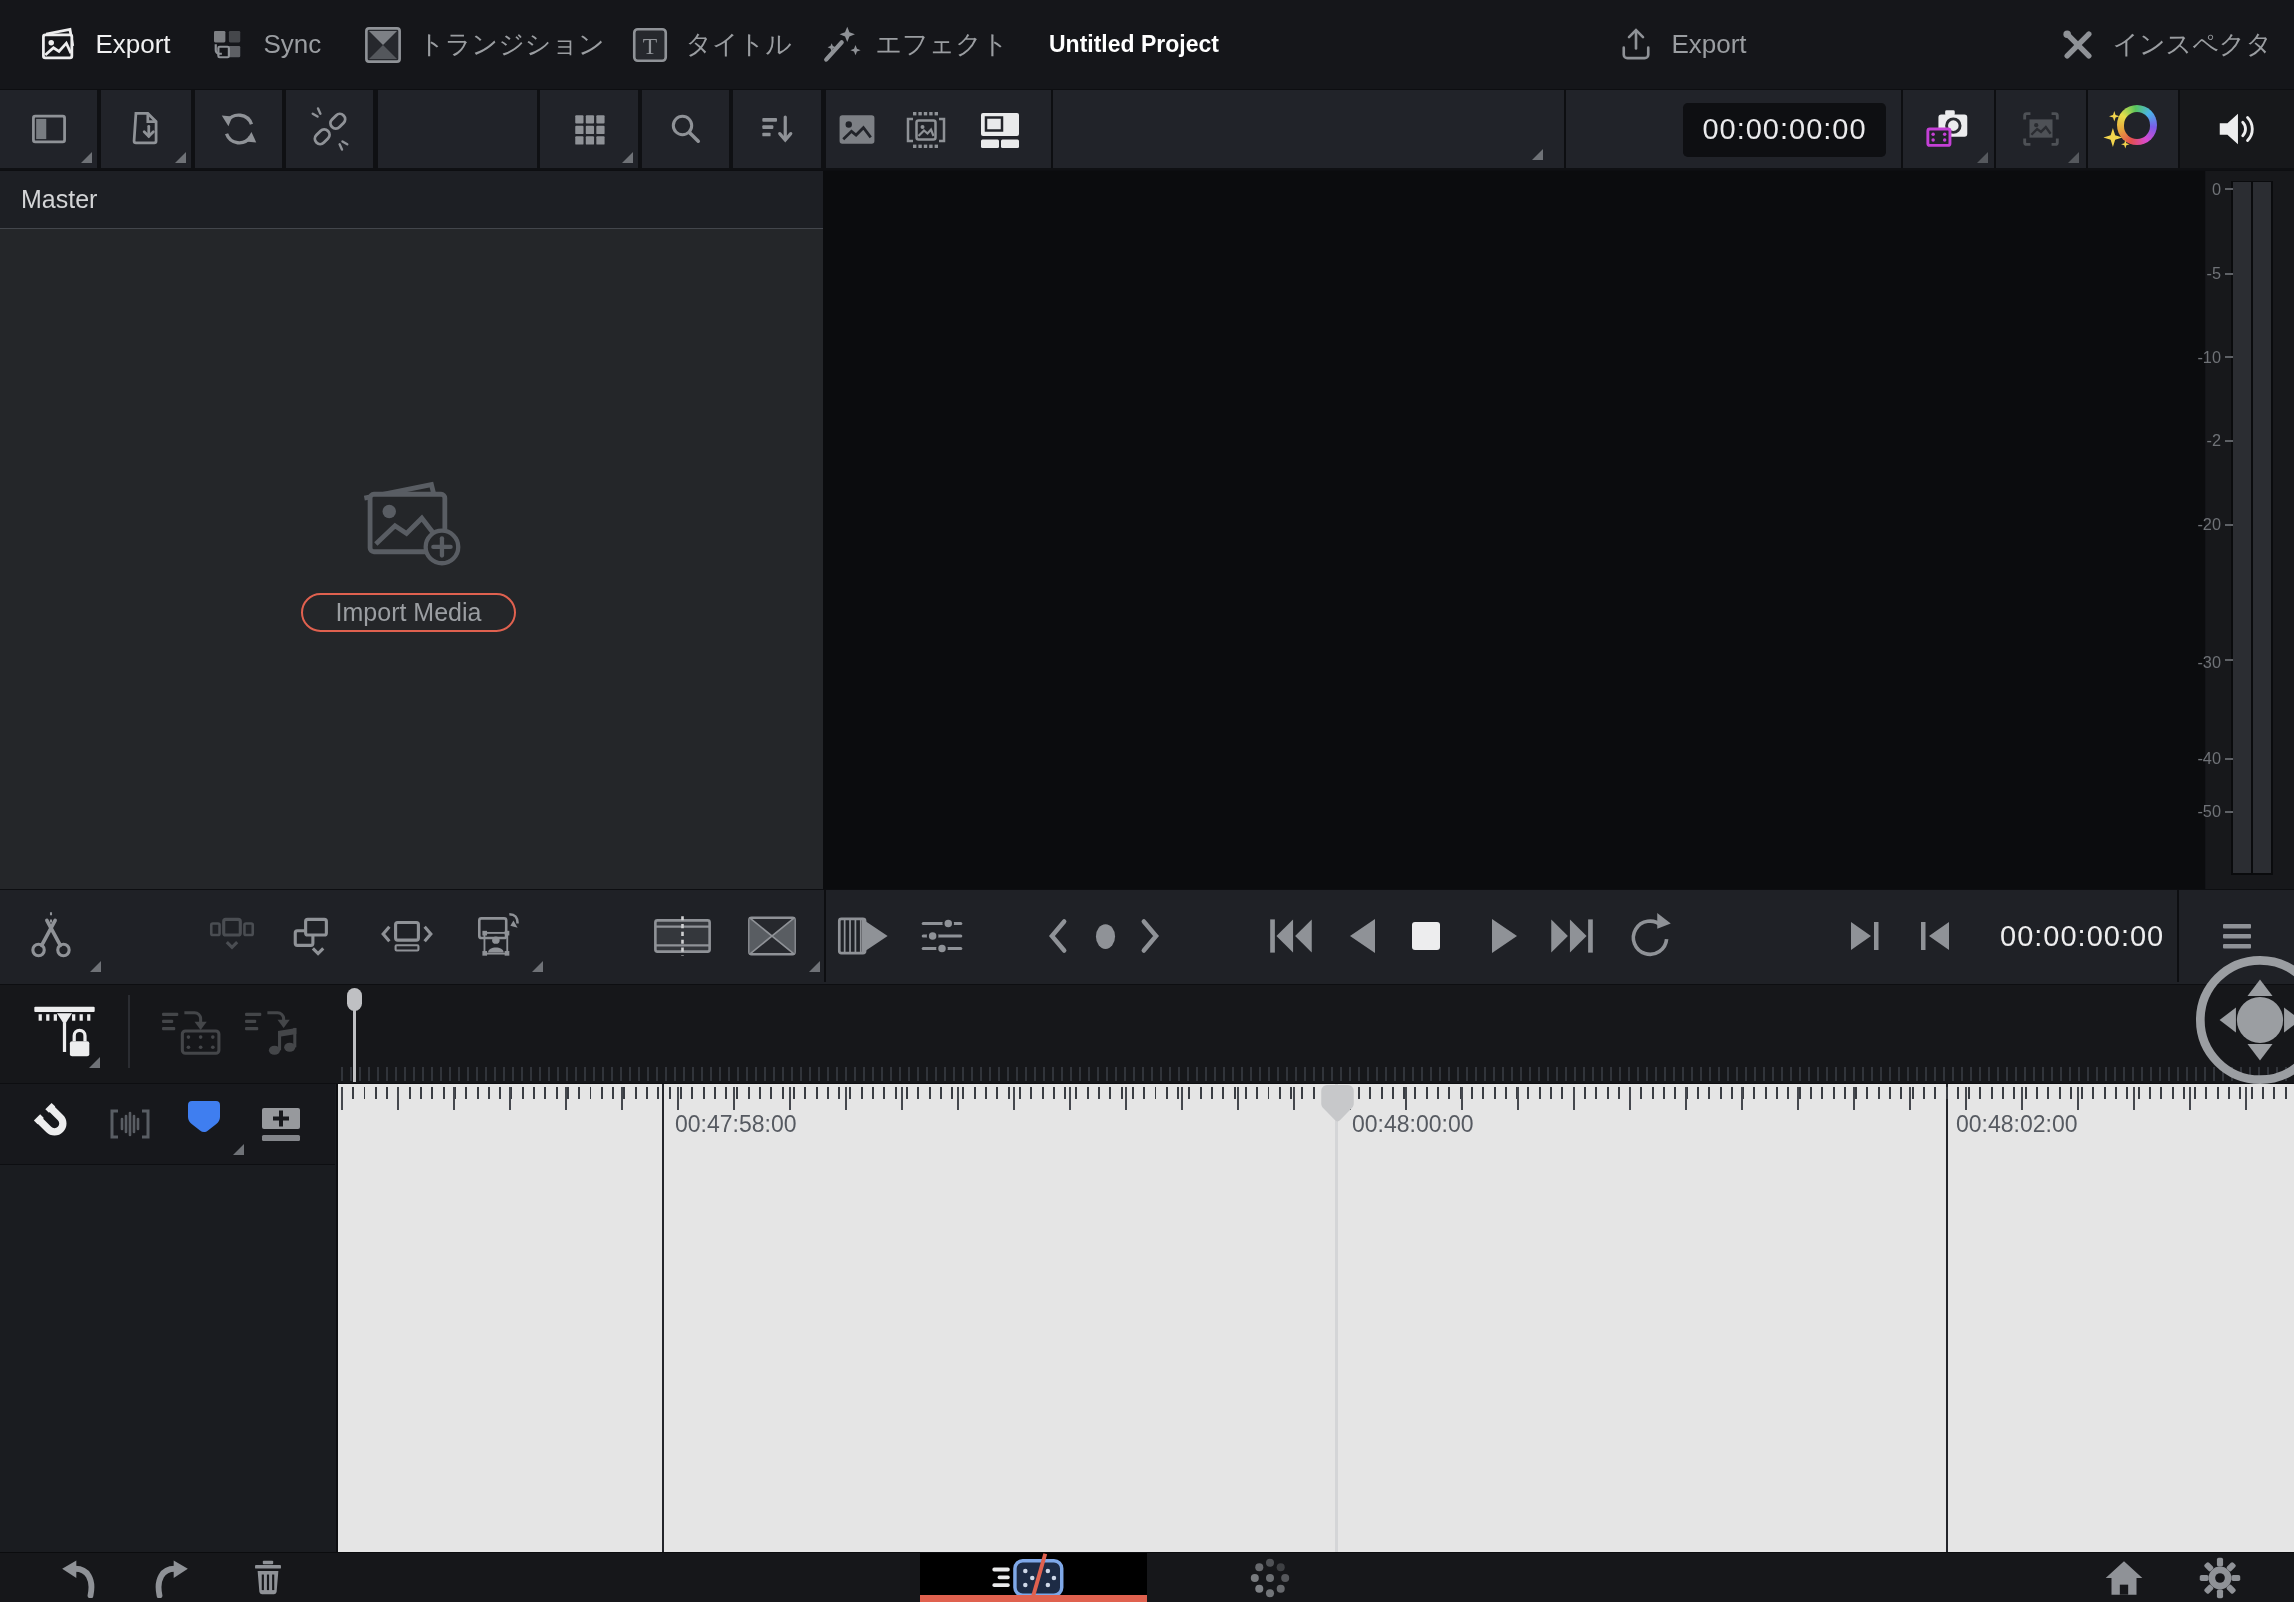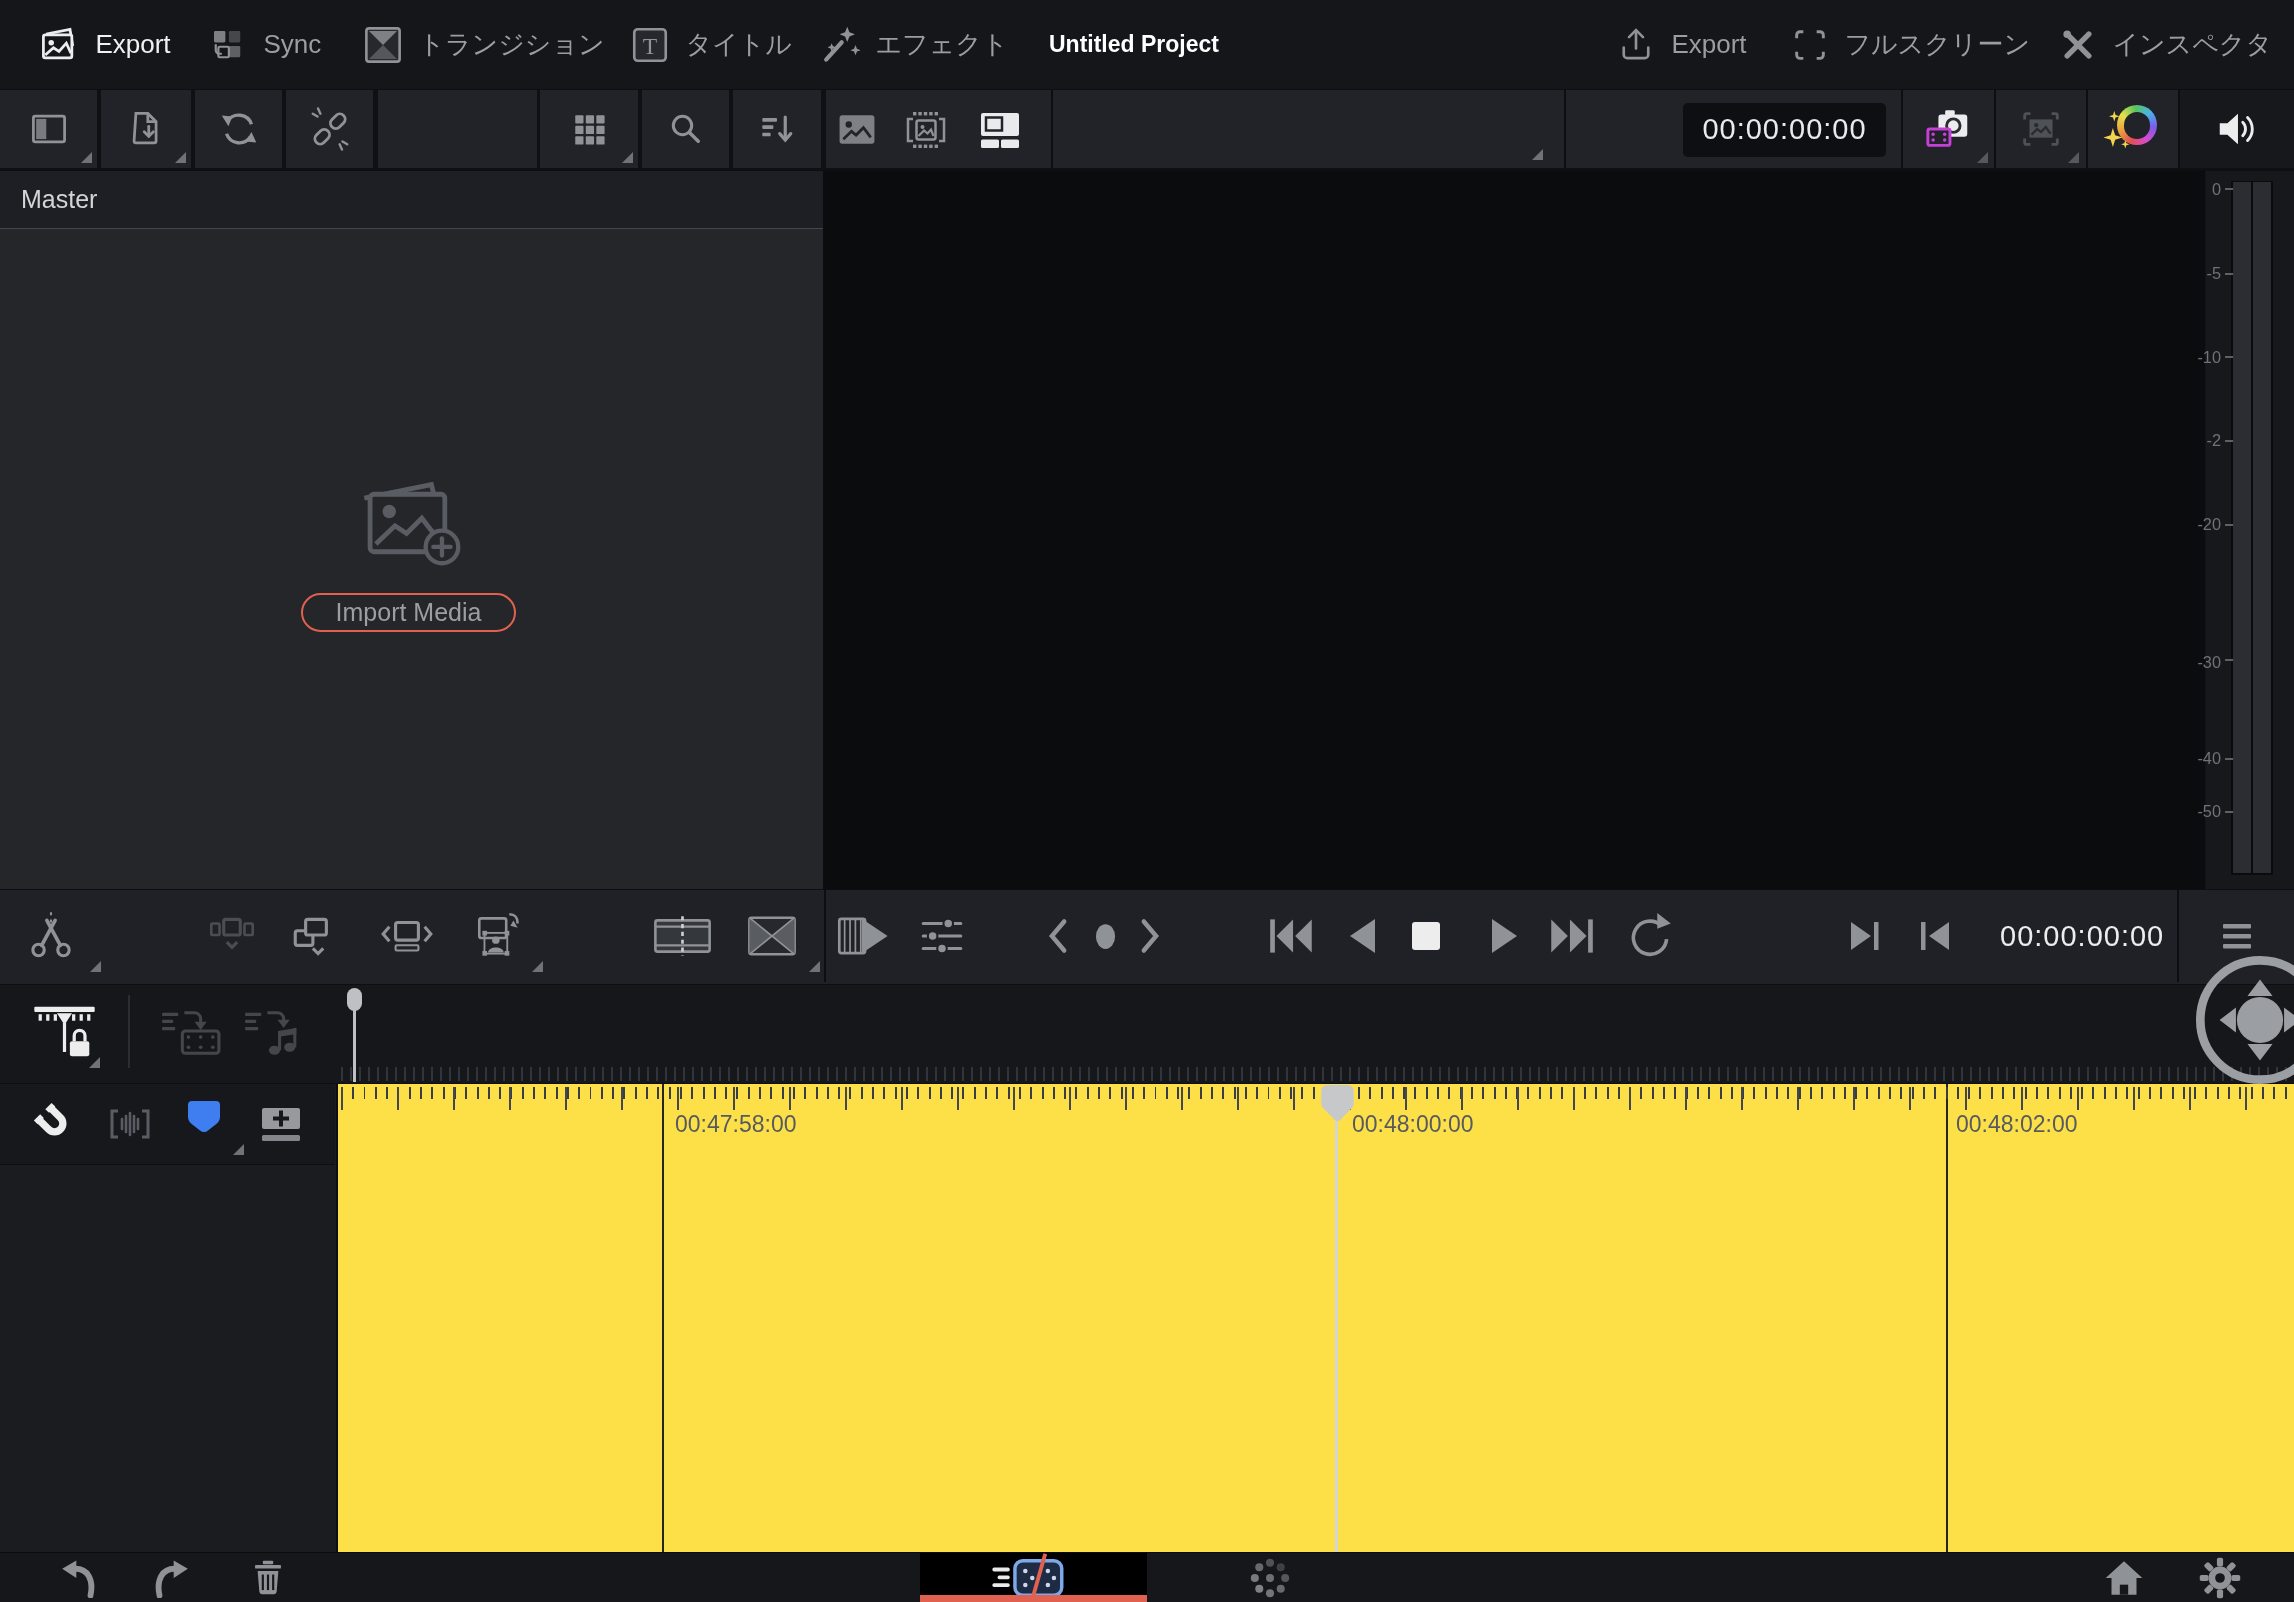--- a/index.html
+++ b/index.html
@@ -50,21 +50,21 @@
   #transport-tc{position:absolute;left:2000px;top:0;height:92px;display:flex;align-items:center;
                 color:#ededee;font-size:29px;letter-spacing:1px;}
   
   #scrub{left:0;top:985px;width:2294px;height:99px;background:#16171a;
          border-bottom:1.9px solid #0d0e11;box-sizing:border-box;}
   #scrub-ticks{position:absolute;left:341px;right:0;bottom:1.9px;height:14.4px;
      background:repeating-linear-gradient(90deg,#31343a 0 1.9px,transparent 1.9px 9px);}
   #scrub-ph-handle{position:absolute;left:347px;top:2.9px;width:15.4px;height:23px;background:#bfc0c3;border-radius:7.7px;}
   #scrub-ph-line{position:absolute;left:353px;top:23px;width:2.9px;height:74px;background:#bfc0c3;}
   
-  #timeline{left:0;top:1084px;width:2294px;height:468px;background:#fde047;}
+  #timeline{left:0;top:1084px;width:2294px;height:468px;background:#e5e5e5;}
   #tl-leftcol{position:absolute;left:0;top:0;width:338px;height:468px;background:#1a1c20;
               border-right:2.9px solid #0d0e11;box-sizing:border-box;}
   #tl-tools{position:absolute;left:0;top:0;width:335px;height:81px;background:#17181c;
             border-bottom:1.9px solid #0d0e11;box-sizing:border-box;}
   #ruler-minor{position:absolute;left:341px;right:0;top:2.9px;height:12.5px;
      background:repeating-linear-gradient(90deg,#3a3d43 0 1.9px,transparent 1.9px 11.3px);}
   #ruler-major{position:absolute;left:341px;right:0;top:2.9px;height:23px;
      background:repeating-linear-gradient(90deg,#45484e 0 1.9px,transparent 1.9px 56px);}
   .ruler-label{position:absolute;top:27px;color:#565a61;font-size:23px;}
   .gridline{position:absolute;top:0;width:1.9px;height:468px;background:#24262b;}
@@ -156,33 +156,20 @@
       <span class="ic">
         <svg viewBox="0 0 48 48" width="42" height="42">
             <g fill="none" stroke="currentColor" stroke-width="3" stroke-linecap="round">
               <path d="M10 27 v8 a4 4 0 0 0 4 4 h20 a4 4 0 0 0 4-4 v-8"></path>
               <path d="M24 8 V28"></path>
               <path d="M16 15 L24 7 L32 15"></path>
             </g>
           </svg>
       </span>
       <span>Export</span>
-    </div>
-    <div class="tb-item" style="left:1790px">
-      <span class="ic">
-        <svg viewBox="0 0 48 48" width="40" height="40">
-            <g fill="none" stroke="currentColor" stroke-width="3.5">
-              <path d="M16 8 H12 a4 4 0 0 0 -4 4 v4"></path>
-              <path d="M32 8 h4 a4 4 0 0 1 4 4 v4"></path>
-              <path d="M16 40 H12 a4 4 0 0 1 -4 -4 v-4"></path>
-              <path d="M32 40 h4 a4 4 0 0 0 4 -4 v-4"></path>
-            </g>
-          </svg>
-      </span>
-      <span>フルスクリーン</span>
     </div>
     <div class="tb-item" style="left:2058px">
       <span class="ic">
         <svg viewBox="0 0 48 48" width="40" height="40">
             <g stroke="currentColor" stroke-width="6.5" stroke-linecap="round">
               <path d="M11 11 L37 37"></path>
               <path d="M37 11 L11 37"></path>
             </g>
             <circle cx="11" cy="11" r="4.5" fill="currentColor"></circle>
           </svg>

